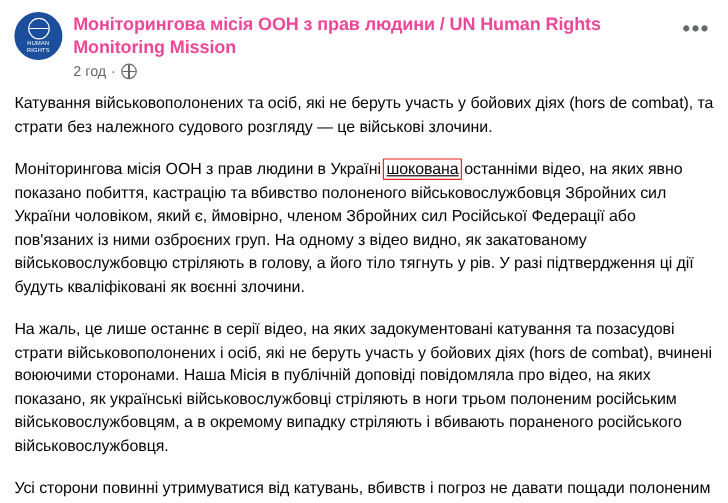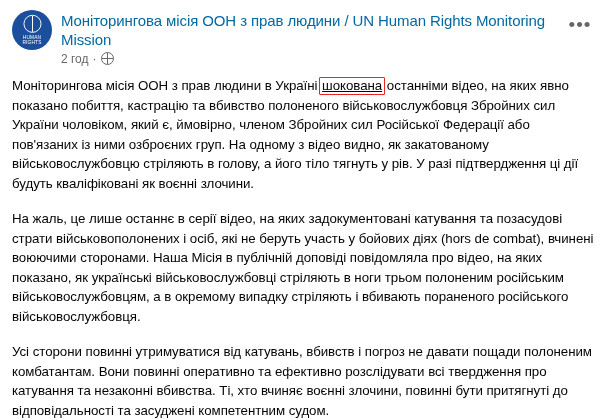--- a/index.html
+++ b/index.html
@@ -62,27 +62,27 @@
       linear-gradient(to bottom, transparent 48%, #ffffff 48%, #ffffff 52%, transparent 52%);
   }
   .header-text {
     flex: 1 1 auto;
     min-width: 0;
     padding-top: 1px;
   }
   .page-title {
     font-size: 15px;
     line-height: 19px;
-    font-weight: normal;
-    color: #0369a1;
+    font-weight: bold;
+    color: #ec4899;
     letter-spacing: -0.1px;
   }
   .timestamp-row {
     display: flex;
-    align-items: flex-start;
+    align-items: flex-end;
     margin-top: 3px;
   }
   .timestamp {
     font-size: 12px;
     line-height: 14px;
     color: #65676b;
   }
   .dot-sep {
     color: #65676b;
     font-size: 12px;
@@ -155,18 +155,19 @@
       <div class="timestamp-row">
         <span class="timestamp">2 год</span>
         <span class="dot-sep">·</span>
         <span class="globe-small"></span>
       </div>
     </div>
     <div class="menu-btn">•••</div>
   </div>
 
   <div class="post-body">
+    <p class="para" id="para-0"><span>Катування військовополонених та осіб, які не беруть участь у бойових діях (hors de combat), та страти без належного судового розгляду — це військові злочини.</span></p>
     <p class="para" id="para-1"><span>Моніторингова місія ООН з прав людини в Україні </span><span class="highlight-box">шокована</span><span> останніми відео, на яких явно показано побиття, кастрацію та вбивство полоненого військовослужбовця Збройних сил України чоловіком, який є, ймовірно, членом Збройних сил Російської Федерації або пов'язаних із ними озброєних груп. На одному з відео видно, як закатованому військовослужбовцю стріляють в голову, а його тіло тягнуть у рів. У разі підтвердження ці дії будуть кваліфіковані як воєнні злочини.</span></p>
     <p class="para" id="para-2"><span>На жаль, це лише останнє в серії відео, на яких задокументовані катування та позасудові страти військовополонених і осіб, які не беруть участь у бойових діях (hors de combat), вчинені воюючими сторонами. Наша Місія в публічній доповіді повідомляла про відео, на яких показано, як українські військовослужбовці стріляють в ноги трьом полоненим російським військовослужбовцям, а в окремому випадку стріляють і вбивають пораненого російського військовослужбовця.</span></p>
     <p class="para" id="para-3"><span>Усі сторони повинні утримуватися від катувань, вбивств і погроз не давати пощади полоненим комбатантам. Вони повинні оперативно та ефективно розслідувати всі твердження про катування та незаконні вбивства. Ті, хто вчиняє воєнні злочини, повинні бути притягнуті до відповідальності та засуджені компетентним судом.</span></p>
   </div>
 
 </div>
 
 </body></html>

